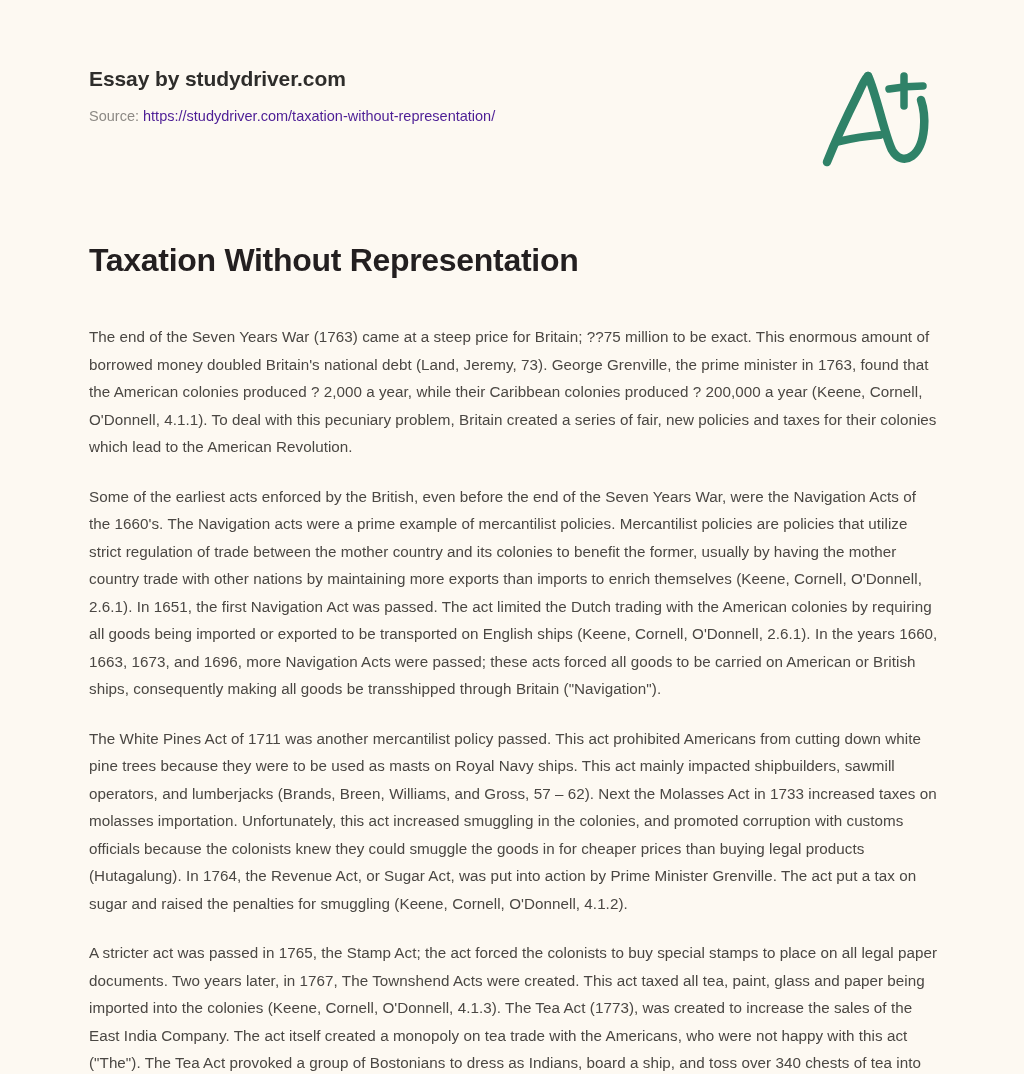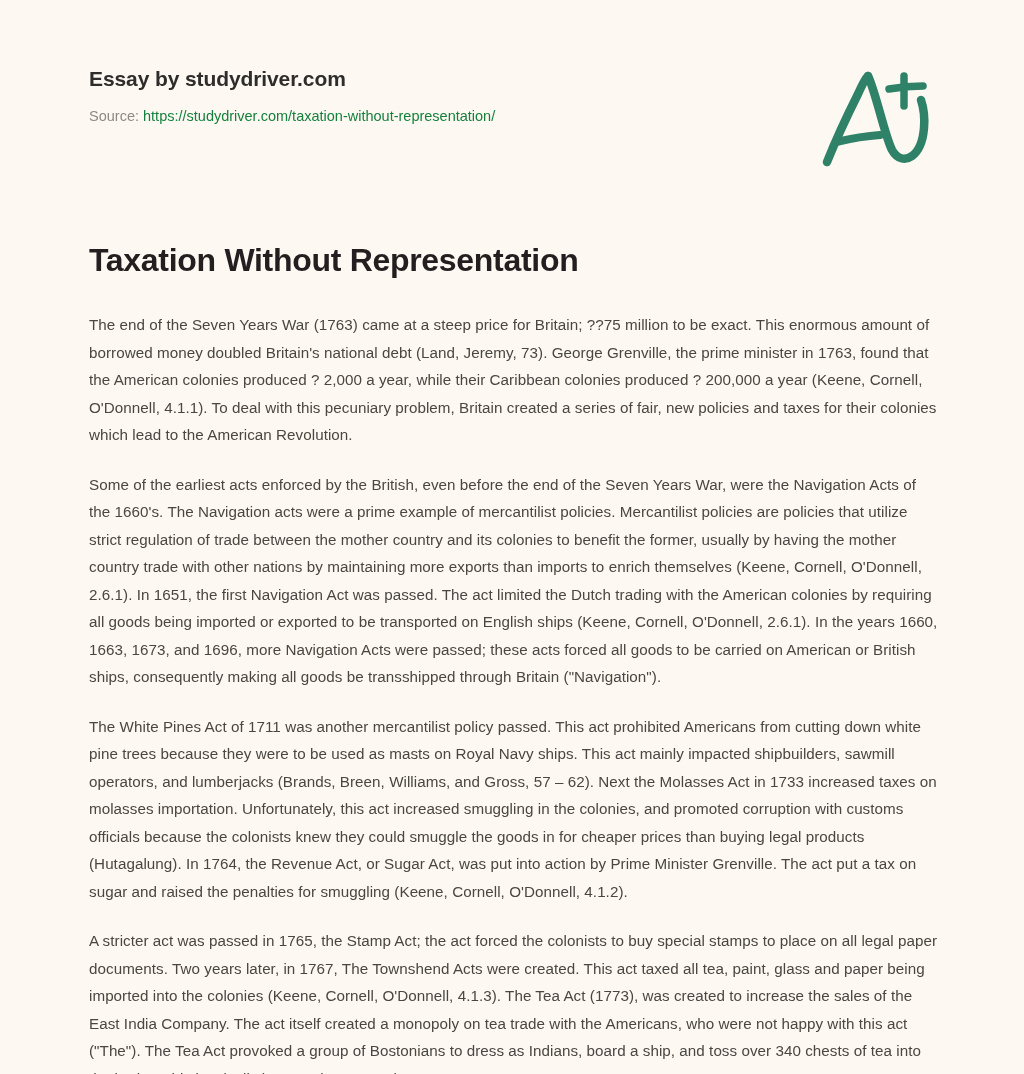--- a/index.html
+++ b/index.html
@@ -44,21 +44,21 @@
     font-size: 14.5px;
     line-height: 1.3;
     color: #8d8a85;
     white-space: nowrap;
   }
   .source-label {
     color: #8d8a85;
     margin-top: 20px;
   }
   .source-url {
-    color: #15803d;
+    color: #4c1d95;
     text-decoration: none;
   }
 
   
   .logo {
     position: absolute;
     left: 805px;
     top: 58px;
     width: 140px;
     height: 120px;
@@ -86,21 +86,21 @@
   
   .body-copy {
     position: absolute;
     left: 89px;
     top: 307px;
     width: 850px;
     height: 770px;
     overflow: hidden;
   }
   .body-copy p {
-    margin: 4px 0 22px 0;
+    margin: 16px 0 22px 0;
     font-size: 15.2px;
     line-height: 27.5px;
     color: #4a4743;
     text-align: left;
     letter-spacing: 0.05px;
   }
   .body-copy p:last-child {
     margin-bottom: 0;
   }
 </style>

